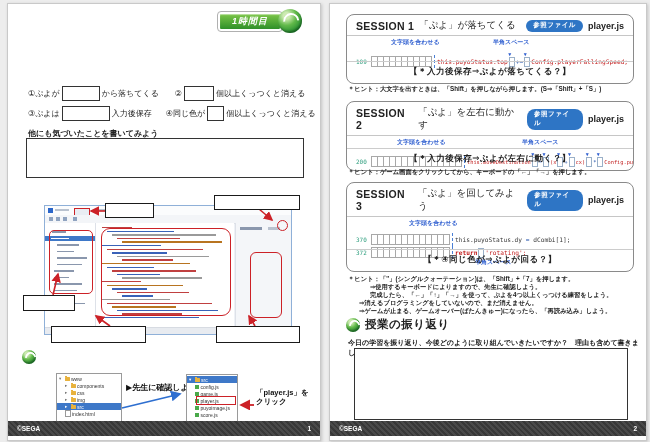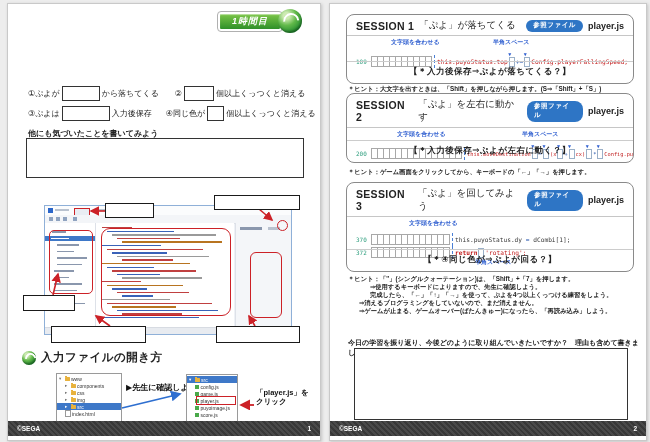--- a/index.html
+++ b/index.html
@@ -215,21 +215,20 @@
   </div>
 
   <div class="label-box" style="left:97px;top:199px;width:47px;height:13px;"></div>
   <div class="label-box" style="left:206px;top:191px;width:84px;height:13px;"></div>
   <div class="label-box" style="left:15px;top:291px;width:50px;height:14px;"></div>
   <div class="label-box" style="left:43px;top:322px;width:93px;height:15px;"></div>
   <div class="label-box" style="left:208px;top:322px;width:82px;height:15px;"></div>
 
   <div class="abs sec-head" style="left:14px;top:346px;">
     <span class="swirl"></span>
-    <span class="t">入力ファイルの開き方</span>
   </div>
 
   <div class="tree" style="left:48px;top:369px;width:64px;height:46px;">
     <div class="tree-row">
       <span class="tri">▾</span>
       <span class="folder-ico"></span>
       <span>www</span>
     </div>
     <div class="tree-row ind">
       <span class="tri">▸</span>
@@ -328,21 +327,21 @@
     </div>
     <div class="codearea" style="height:31px;">
       <span class="lbl-blue" style="left:44px;top:2px;">文字頭を合わせる</span>
       <span class="lbl-blue" style="left:146px;top:2px;">半角スペース</span>
       <div class="codeline" style="left:9px;top:15px;"><span class="lineno">109</span><span class="cell"></span><span class="cell"></span><span class="cell"></span><span class="cell"></span><span class="cell"></span><span class="cell"></span><span class="cell"></span><span class="cell"></span><span class="cell"></span><span class="cell"></span><span class="vseg"></span><span class="tok">this.puyoStatus.top</span><span class="spacebox mark-top"></span><span class="tok op">+=</span><span class="spacebox mark-top"></span><span class="tok">Config.playerFallingSpeed;</span></div>
     </div>
     <div class="sresult">【＊入力後保存⇒ぷよが落ちてくる？】</div>
   </div>
   <div class="hint" style="left:18px;top:81px;">＊ヒント：大文字を出すときは、「Shift」を押しながら押します。(S⇒「Shift」+「S」)</div>
 
-  <div class="sbox" style="left:16px;top:89px;width:286px;height:68px;">
+  <div class="sbox" style="left:16px;top:97px;width:286px;height:68px;">
     <div class="stitle">
       <span class="sname">SESSION 2</span>
       <span class="ssub">「ぷよ」を左右に動かす</span>
       <span class="badge-ref">参照ファイル</span>
       <span class="sfile">player.js</span>
     </div>
     <div class="codearea small-code" style="height:31px;">
       <span class="lbl-blue" style="left:50px;top:2px;">文字頭を合わせる</span>
       <span class="lbl-blue" style="left:175px;top:2px;">半角スペース</span>
       <div class="codeline" style="left:9px;top:15px;"><span class="lineno">200</span><span class="cell"></span><span class="cell"></span><span class="cell"></span><span class="cell"></span><span class="cell"></span><span class="cell"></span><span class="cell"></span><span class="cell"></span><span class="cell"></span><span class="cell"></span><span class="cell"></span><span class="cell"></span><span class="cell"></span><span class="cell"></span><span class="cell"></span><span class="vseg"></span><span class="tok">this.moveDestination</span><span class="spacebox mark-top"></span><span class="tok op">=</span><span class="spacebox mark-top"></span><span class="tok">(x</span><span class="spacebox mark-top"></span><span class="tok op">+</span><span class="spacebox mark-top"></span><span class="tok">cx)</span><span class="spacebox mark-top"></span><span class="tok op">*</span><span class="spacebox mark-top"></span><span class="tok">Config.puyoImgWidth;</span></div>
@@ -368,20 +367,24 @@
   </div>
 
   <div class="hint-block" style="left:18px;top:271px;">
     <div>＊ヒント：「''」(シングルクォーテーション)は、「Shift」+「7」を押します。</div>
     <div class="ind1">⇒使用するキーボードによりますので、先生に確認しよう。</div>
     <div class="ind1">完成したら、「←」「↑」「→」を使って、ぷよを4つ以上くっつける練習をしよう。</div>
     <div class="ind2">⇒消えるプログラミングをしていないので、まだ消えません。</div>
     <div class="ind2">⇒ゲームが止まる、ゲームオーバー(ばたんきゅー)になったら、「再読み込み」しよう。</div>
   </div>
 
+  <div class="abs sec-head" style="left:16px;top:313px;">
+    <span class="swirl"></span>
+    <span class="t">授業の振り返り</span>
+  </div>
   <div class="abs refl-desc" style="left:18px;top:334px;">今日の学習を振り返り、今後どのように取り組んでいきたいですか？　理由も含めて書きましょう。</div>
   <div class="abs big-box" style="left:24px;top:344px;width:272px;height:70px;"></div>
 
   <div class="footer-bar">
     <span class="copy">©SEGA</span>
     <span class="pg">2</span>
   </div>
 </div>
 
 </body></html>

